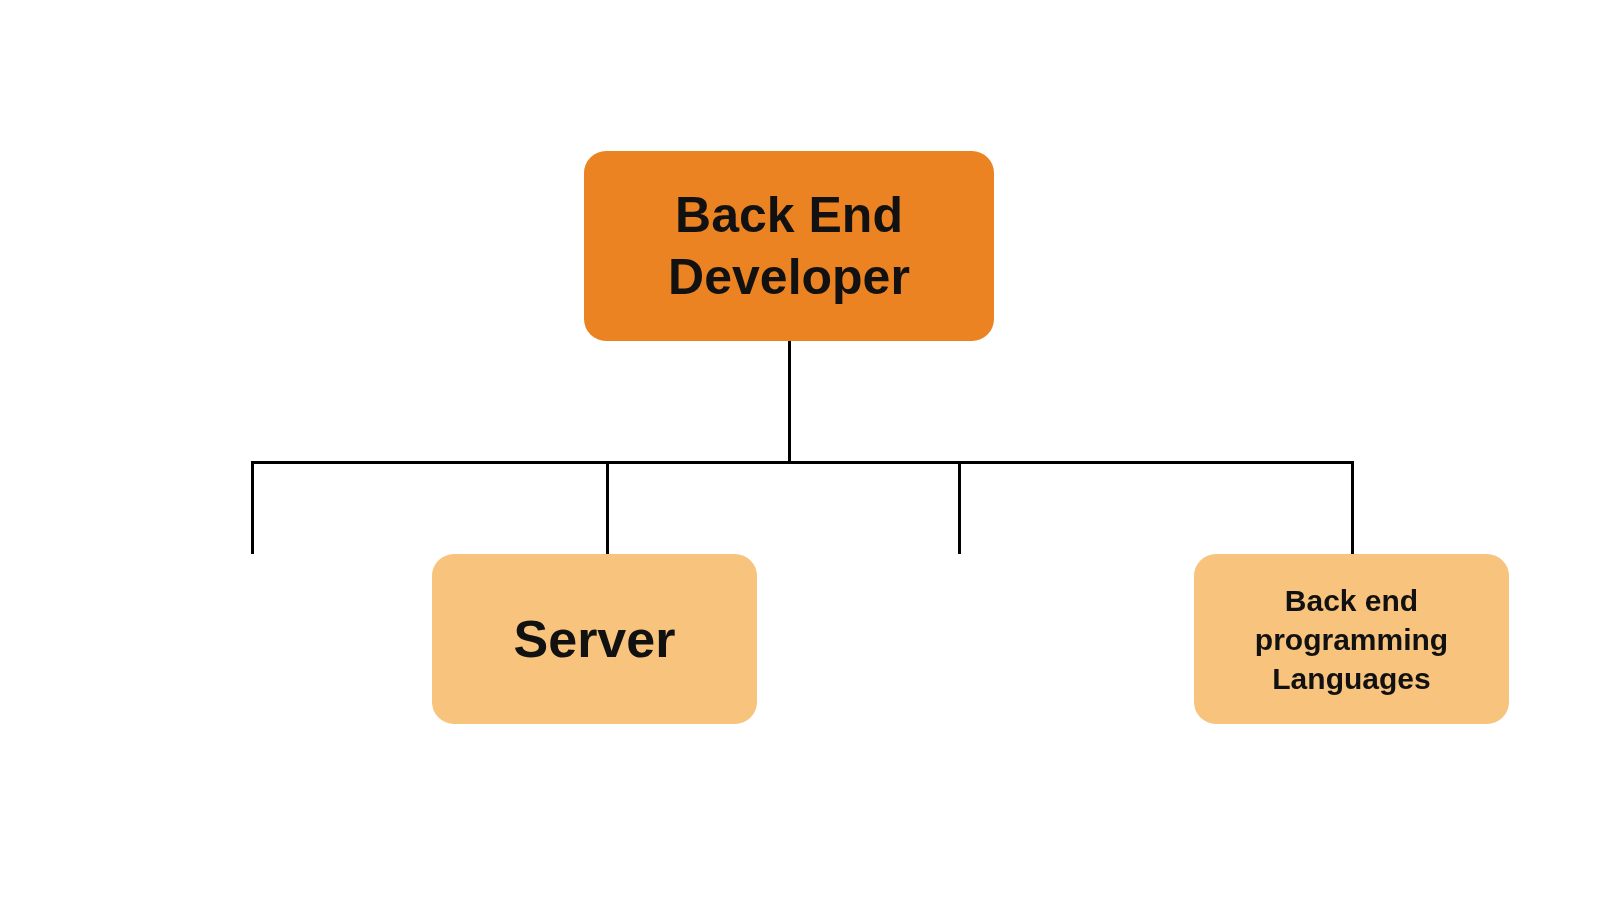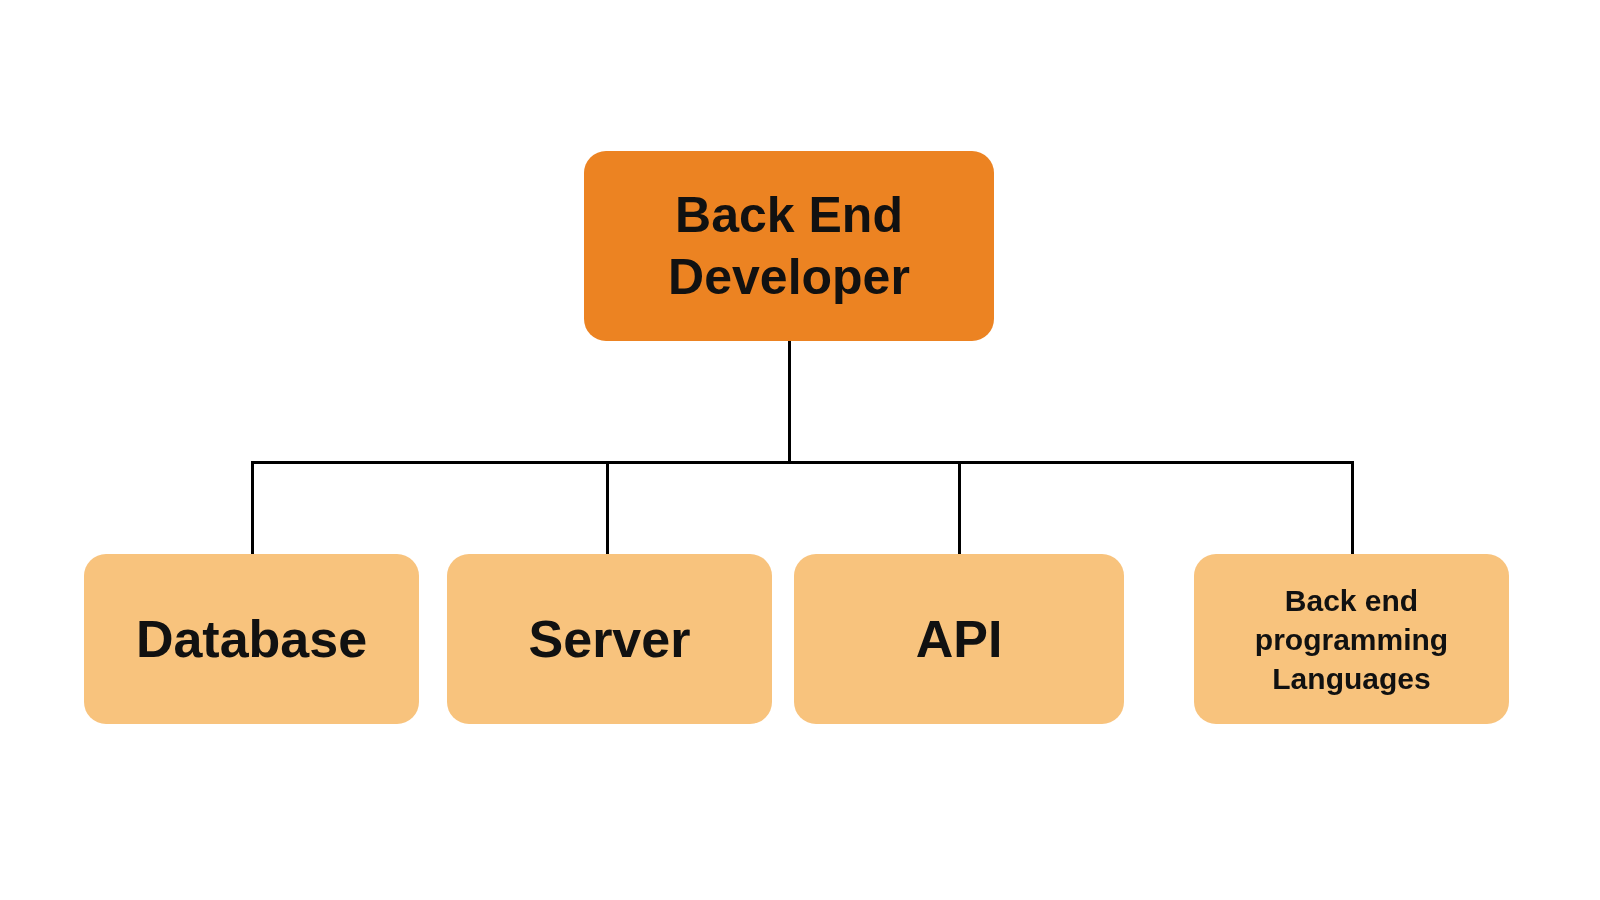--- a/index.html
+++ b/index.html
@@ -38,21 +38,21 @@
       border-radius:22px;
       display:flex; align-items:center; justify-content:center;
       text-align:center;
       color:#111;
       font-weight:800;
       font-size:52px;
       padding:10px 20px;
       white-space:pre-line;
     }
     .child-1 { left:20px;   width:335px; }
-    .child-2 { left:383px;  width:325px; }
+    .child-2 { left:368px;  width:325px; }
     .child-3 { left:730px;  width:330px; }
     .child-4 { left:1130px; width:315px; font-size:30px; line-height:1.3; }
 
     
     .line { position:absolute; background:#000; }
     
     .v-root { left:724px; top:277px; width:3px; height:123px; }
     
     .h-bus  { left:187px; top:397px; width:1103px; height:3px; }
     
@@ -69,23 +69,21 @@
   <div class="line v-root"></div>
   <div class="line h-bus"></div>
   <div class="line v1"></div>
   <div class="line v2"></div>
   <div class="line v3"></div>
   <div class="line v4"></div>
 
   <div class="root-node">Back End
 Developer</div>
 
-  <div class="child-node child-1">Database</div>
 
   <div class="child-node child-2">Server</div>
 
-  <div class="child-node child-3">API</div>
 
   <div class="child-node child-4">Back end
 programming
 Languages</div>
 
 </div>
 
 </body></html>

